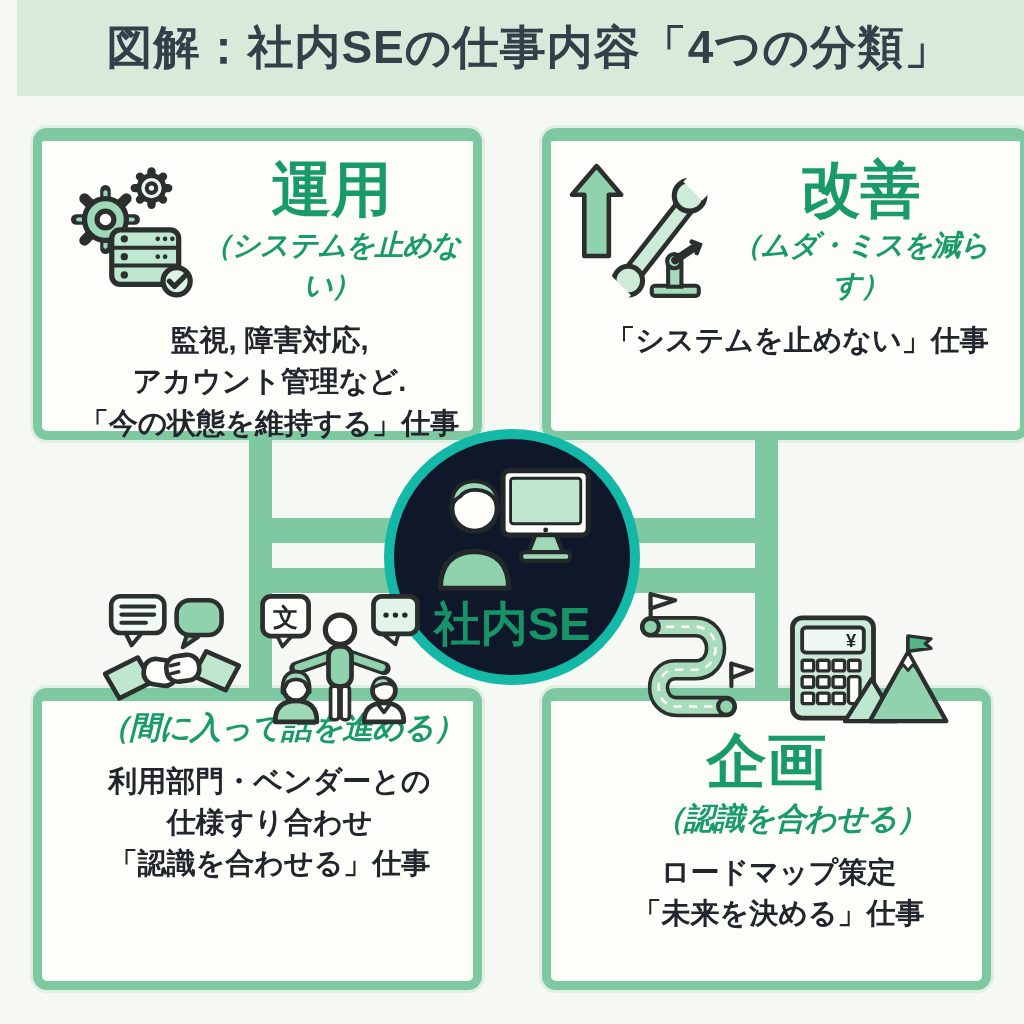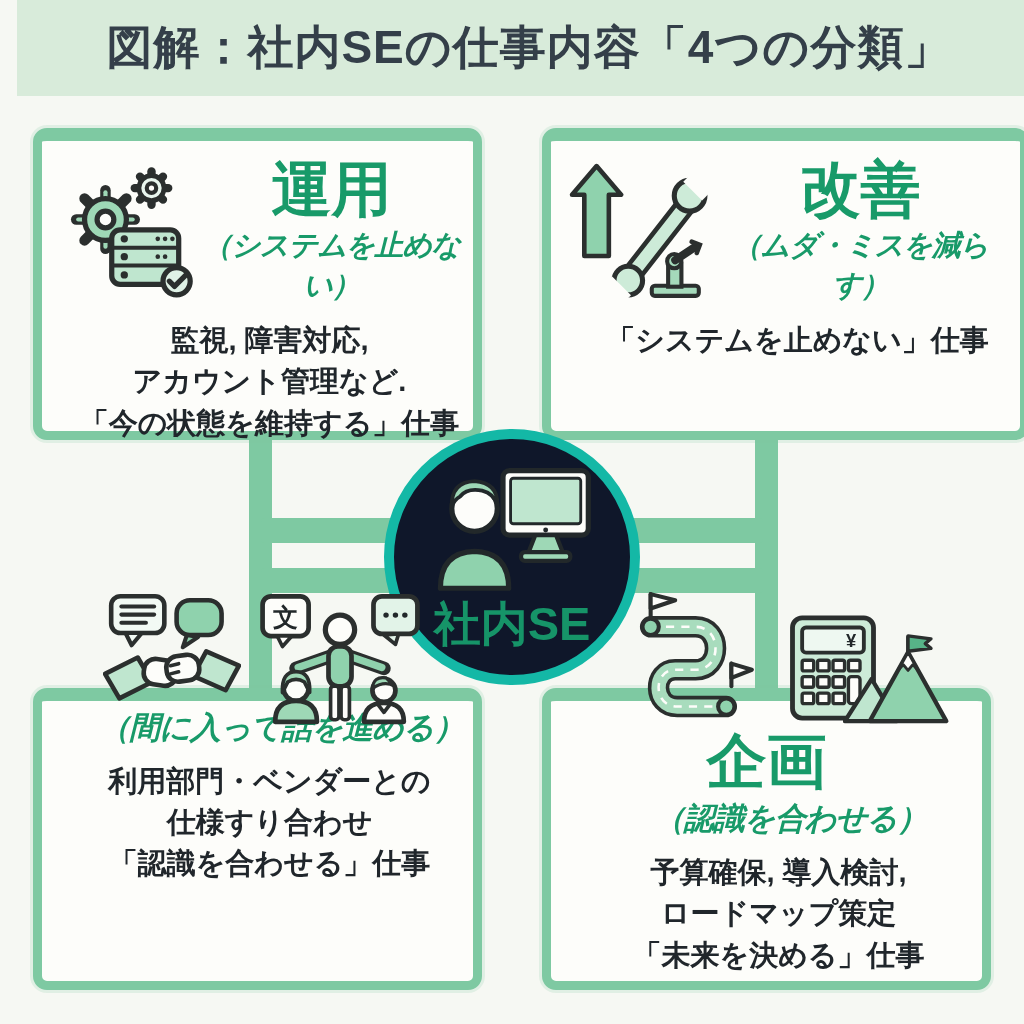--- a/index.html
+++ b/index.html
@@ -158,21 +158,20 @@
       <div>利用部門・ベンダーとの</div>
       <div>仕様すり合わせ</div>
       <div>「認識を合わせる」仕事</div>
     </div>
   </div>
 
   <div class="card card-plan card-bottom">
     <div class="big-title">企画</div>
     <div class="sub-title">（認識を合わせる）</div>
     <div class="body-text">
-      <div>予算確保, 導入検討,</div>
       <div>ロードマップ策定</div>
       <div>「未来を決める」仕事</div>
     </div>
   </div>
 
   <div class="hub">
     <span>
       <svg width="168" height="128" viewBox="0 0 175 135">
         <rect x="78" y="6" width="90" height="68" rx="7" fill="#fdfdfa" stroke="#22282a" stroke-width="5.5"></rect>
         <rect x="86" y="14" width="74" height="48" rx="3" fill="#bfe6cf" stroke="#22282a" stroke-width="3"></rect>

